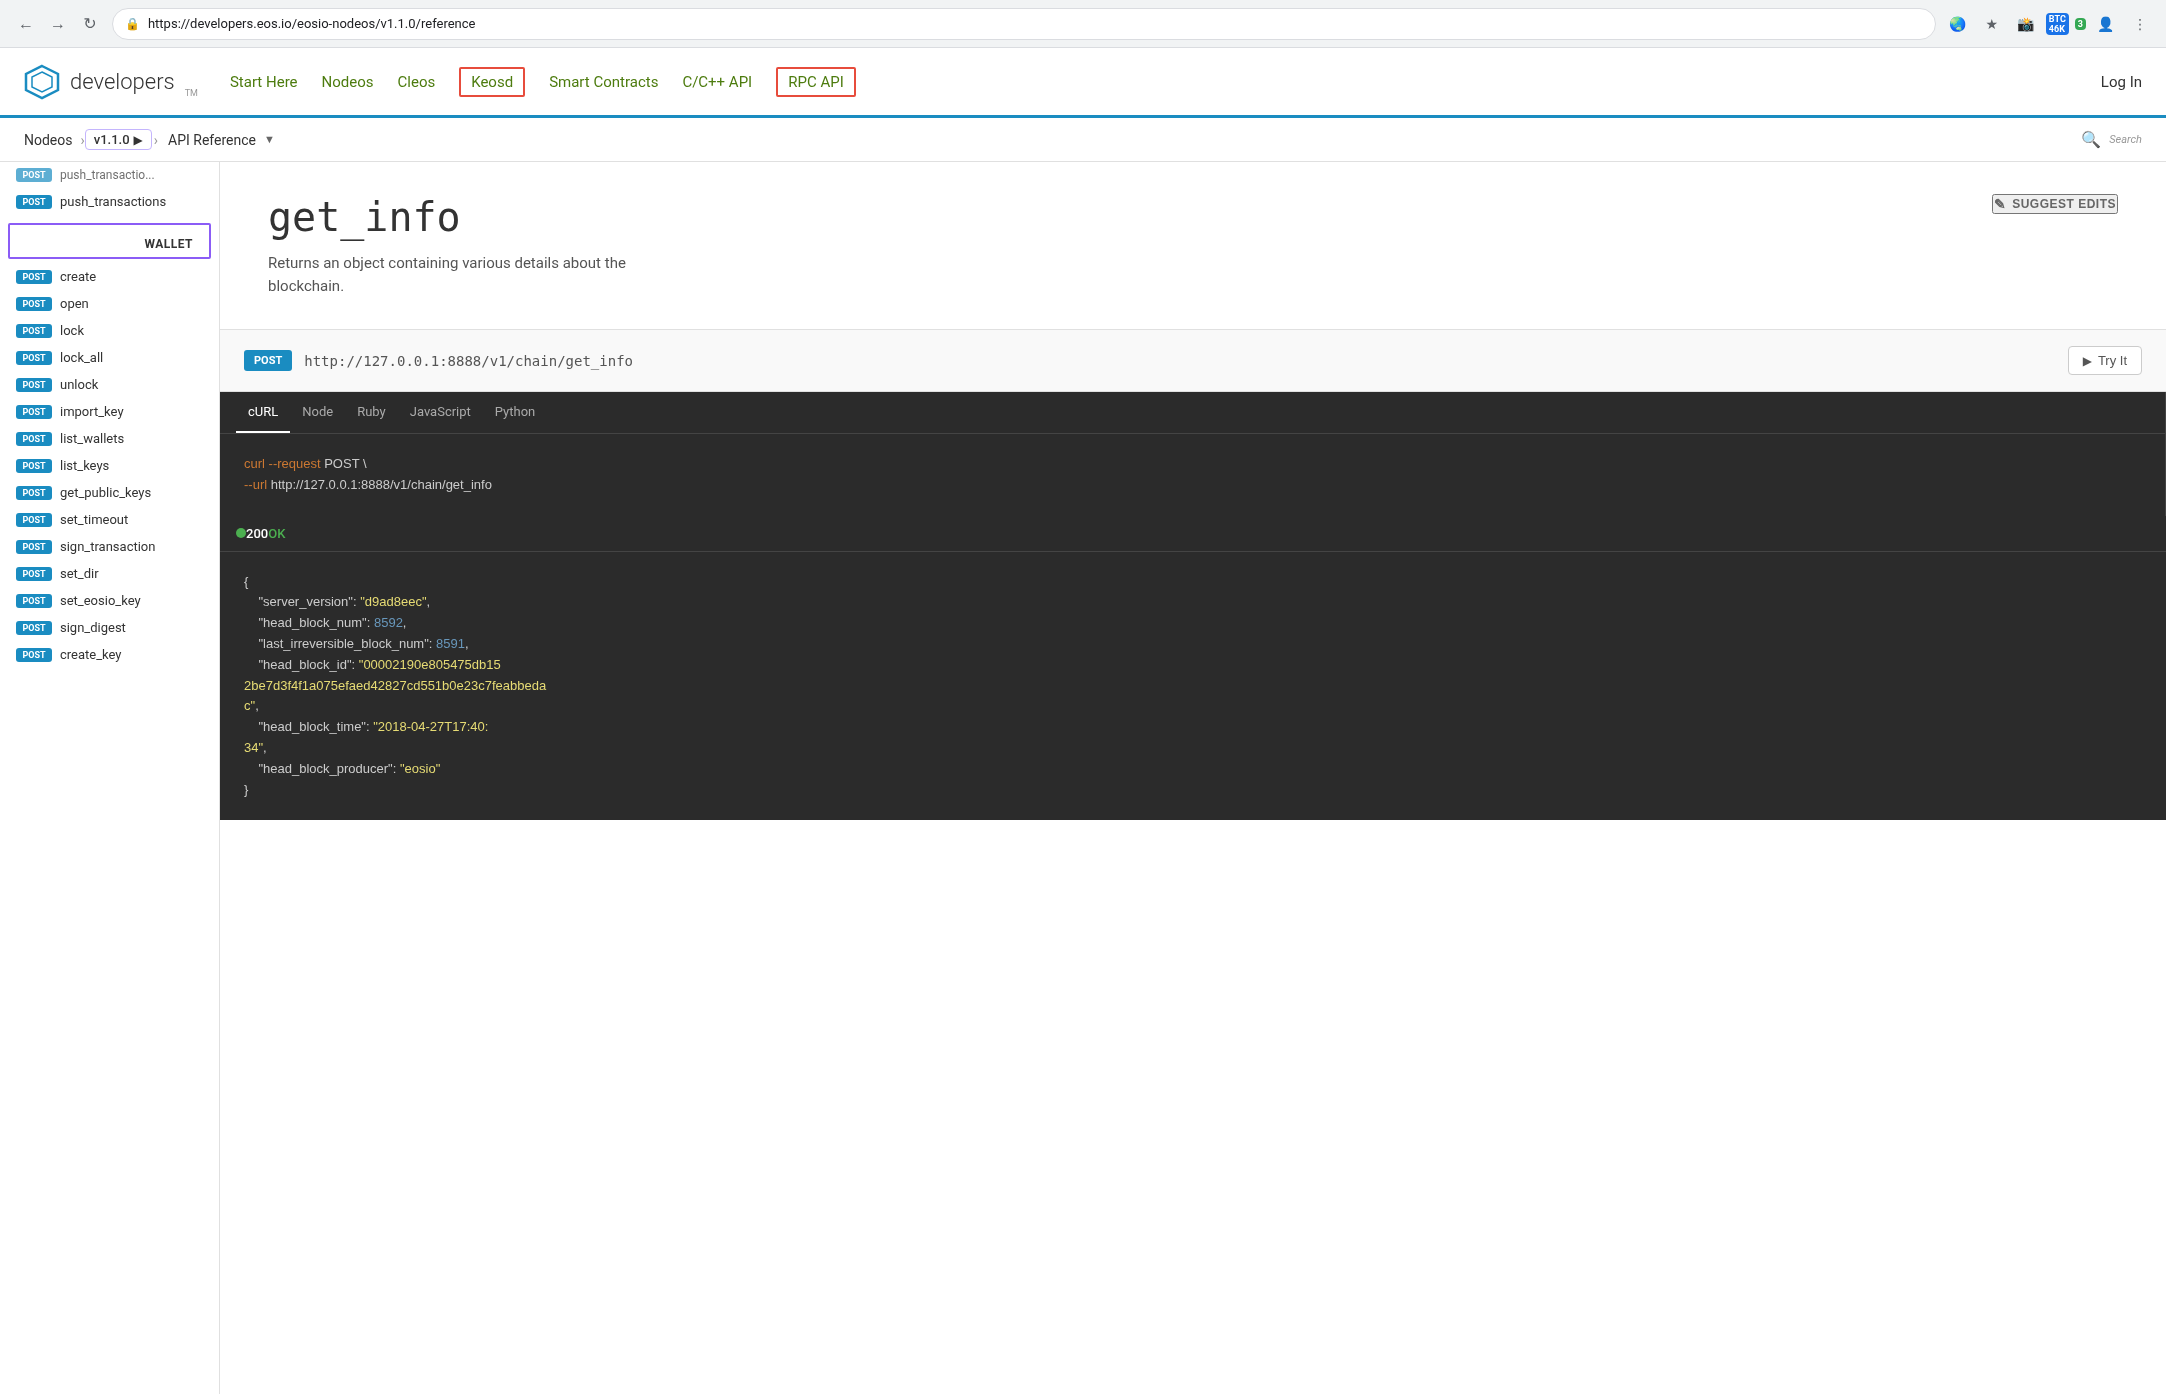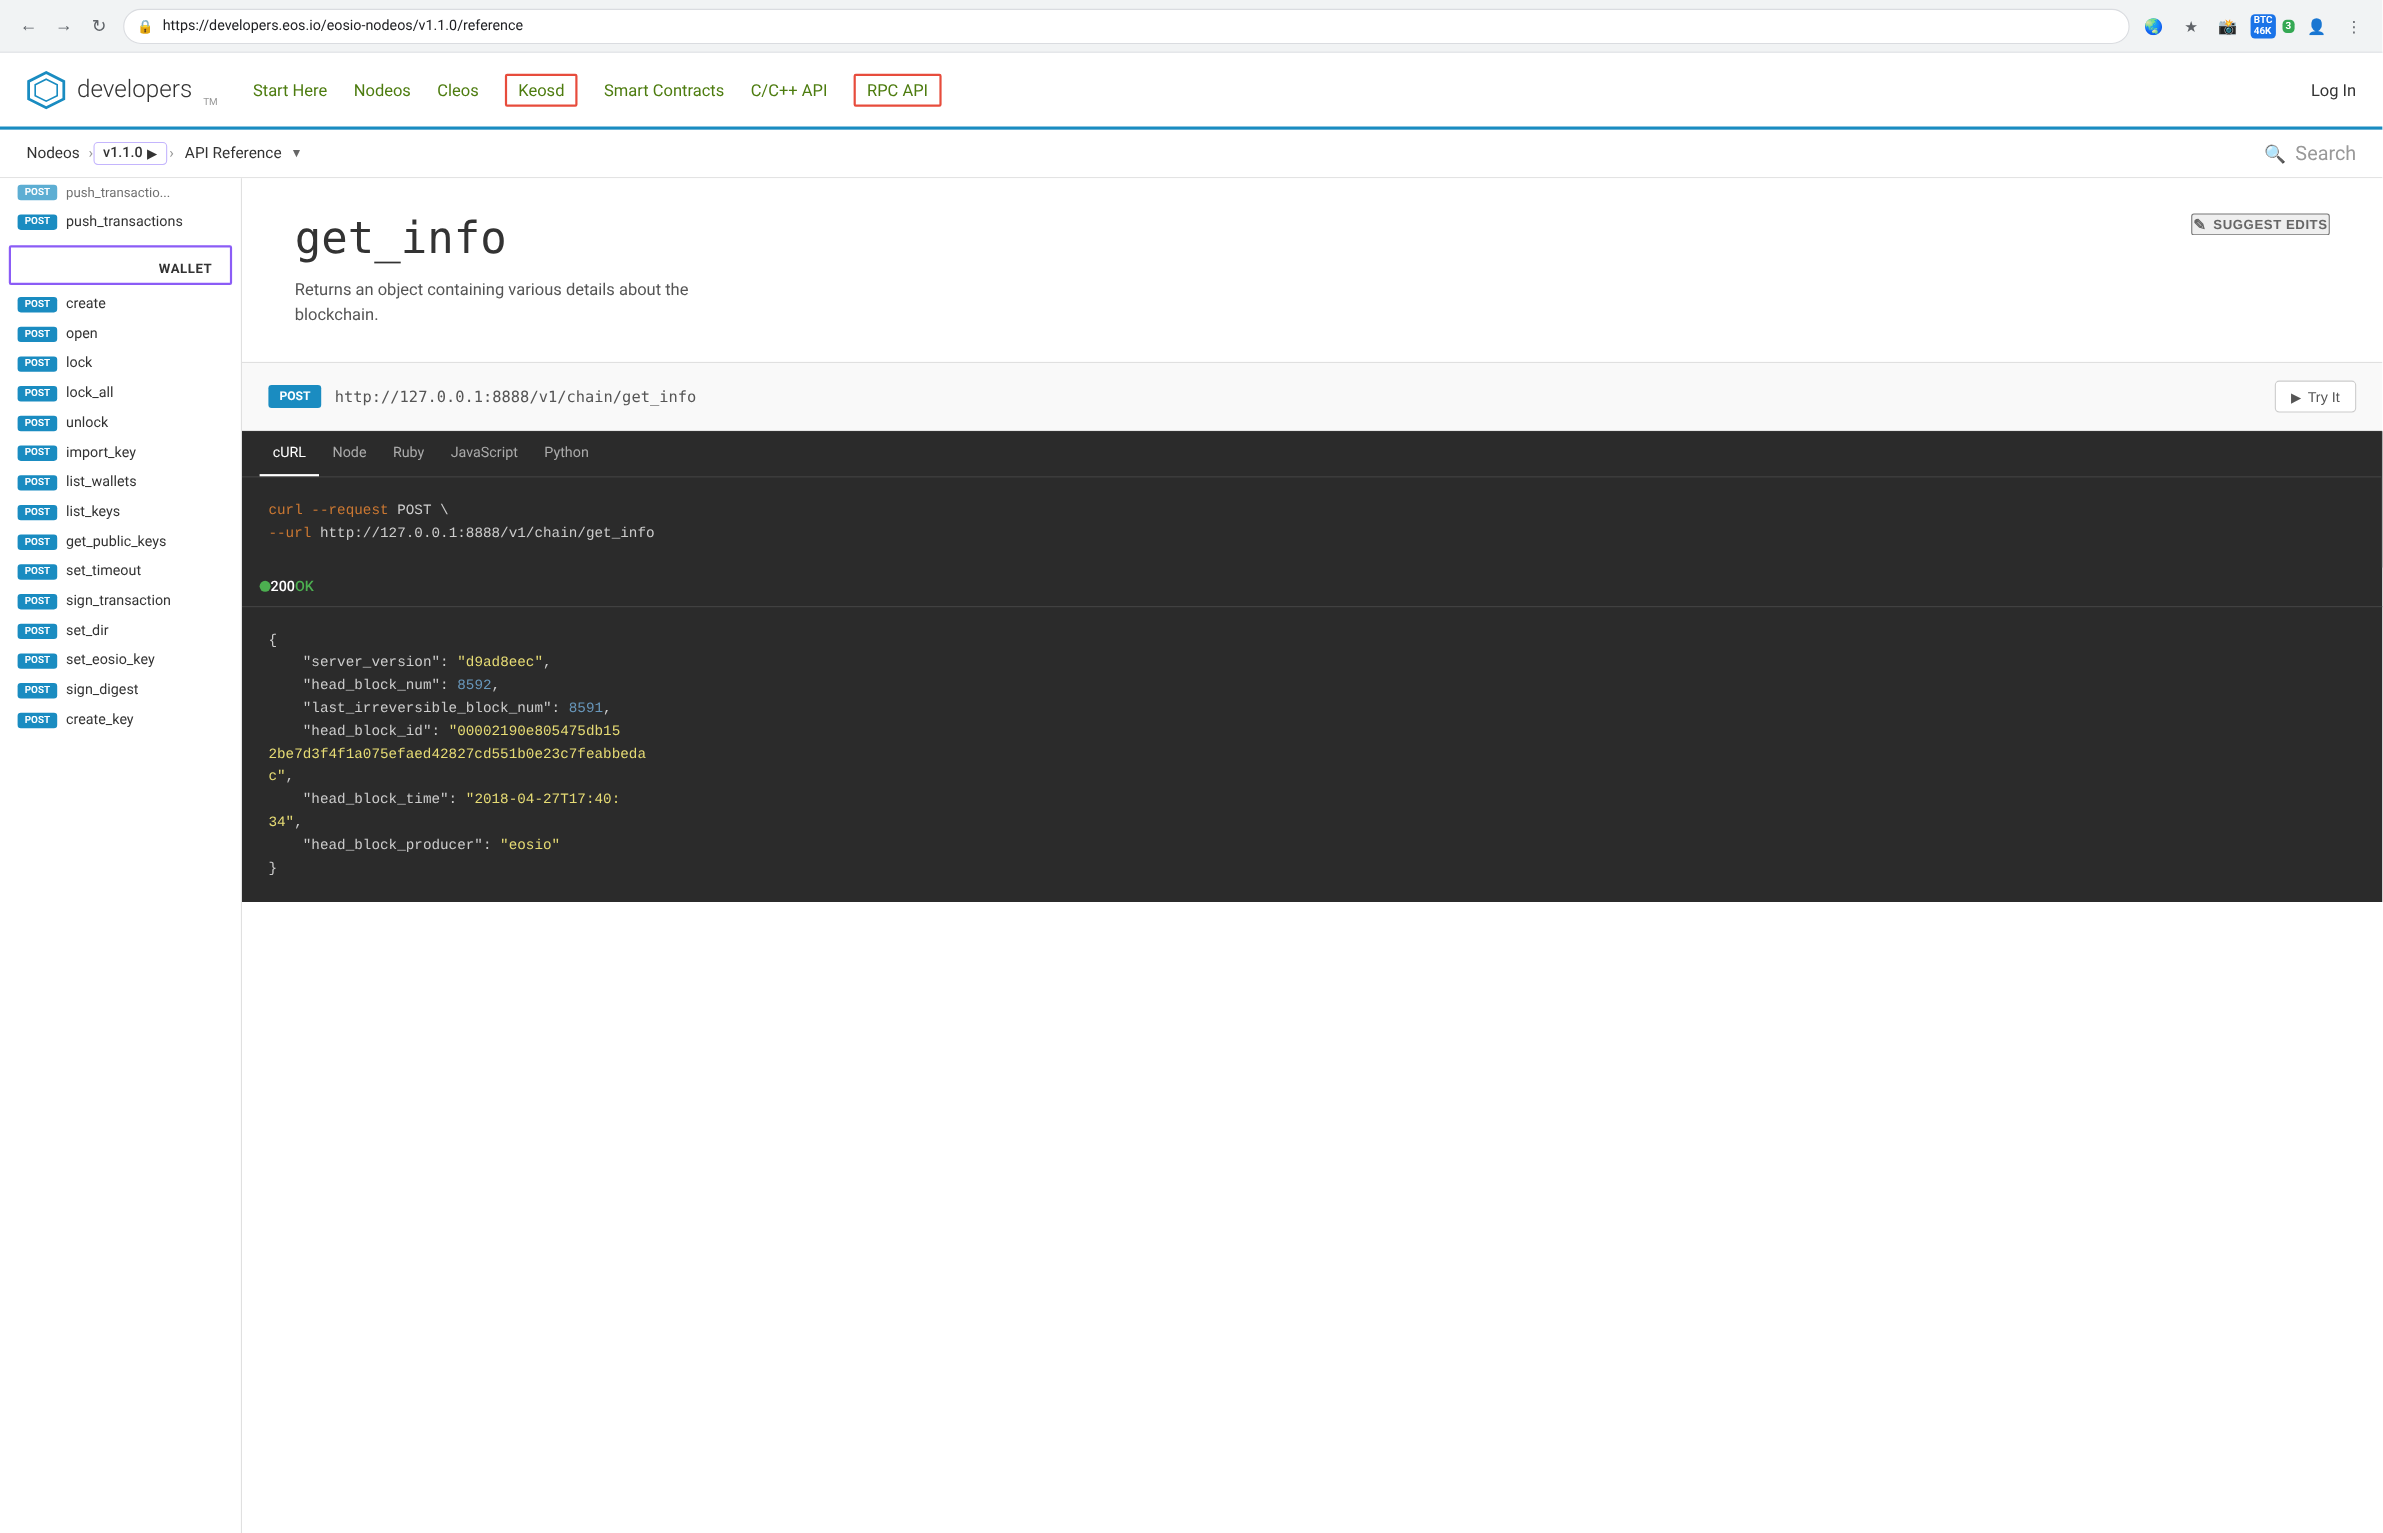--- a/index.html
+++ b/index.html
@@ -336,21 +336,21 @@
       font-size: 13px;
       padding: 12px 12px;
       cursor: pointer;
     }
     .code-tab-active {
       color: #fff;
       border-bottom: 2px solid #fff;
     }
     .code-content {
       padding: 20px 24px;
-      font-family: Liberation Mono, monospace;
+      font-family: Liberation Sans, sans-serif;
       font-size: 13px;
       line-height: 1.6;
       color: #ccc;
     }
     .code-keyword { color: #cc7832; }
     .code-string { color: #e6db74; }
     .code-number { color: #6897bb; }
     .code-status-bar {
       display: flex;
       align-items: center;
@@ -432,21 +432,21 @@
     <span class="version-badge">
       <span>v1.1.0</span>
       <span class="version-arrow">▶</span>
     </span>
     <span class="breadcrumb-divider">›</span>
     <span class="breadcrumb-item">API Reference</span>
     <span class="dropdown-chevron">▼</span>
   </div>
   <div class="sub-header-search">
     <span class="search-icon-wrapper">🔍</span>
-    <span style="color:#999;font-size:18px;">Search</span>
+    <span style="color:#999;font-size:11px;font-style:italic;">Search</span>
   </div>
 </div>
 
 <div class="main-layout">
 
   <aside class="sidebar">
 
     <div class="sidebar-item" style="opacity:0.7;">
       <span class="method-badge">POST</span>
       <span class="sidebar-item-label" style="font-size:12px;overflow:hidden;white-space:nowrap;">push_transactio...</span>

